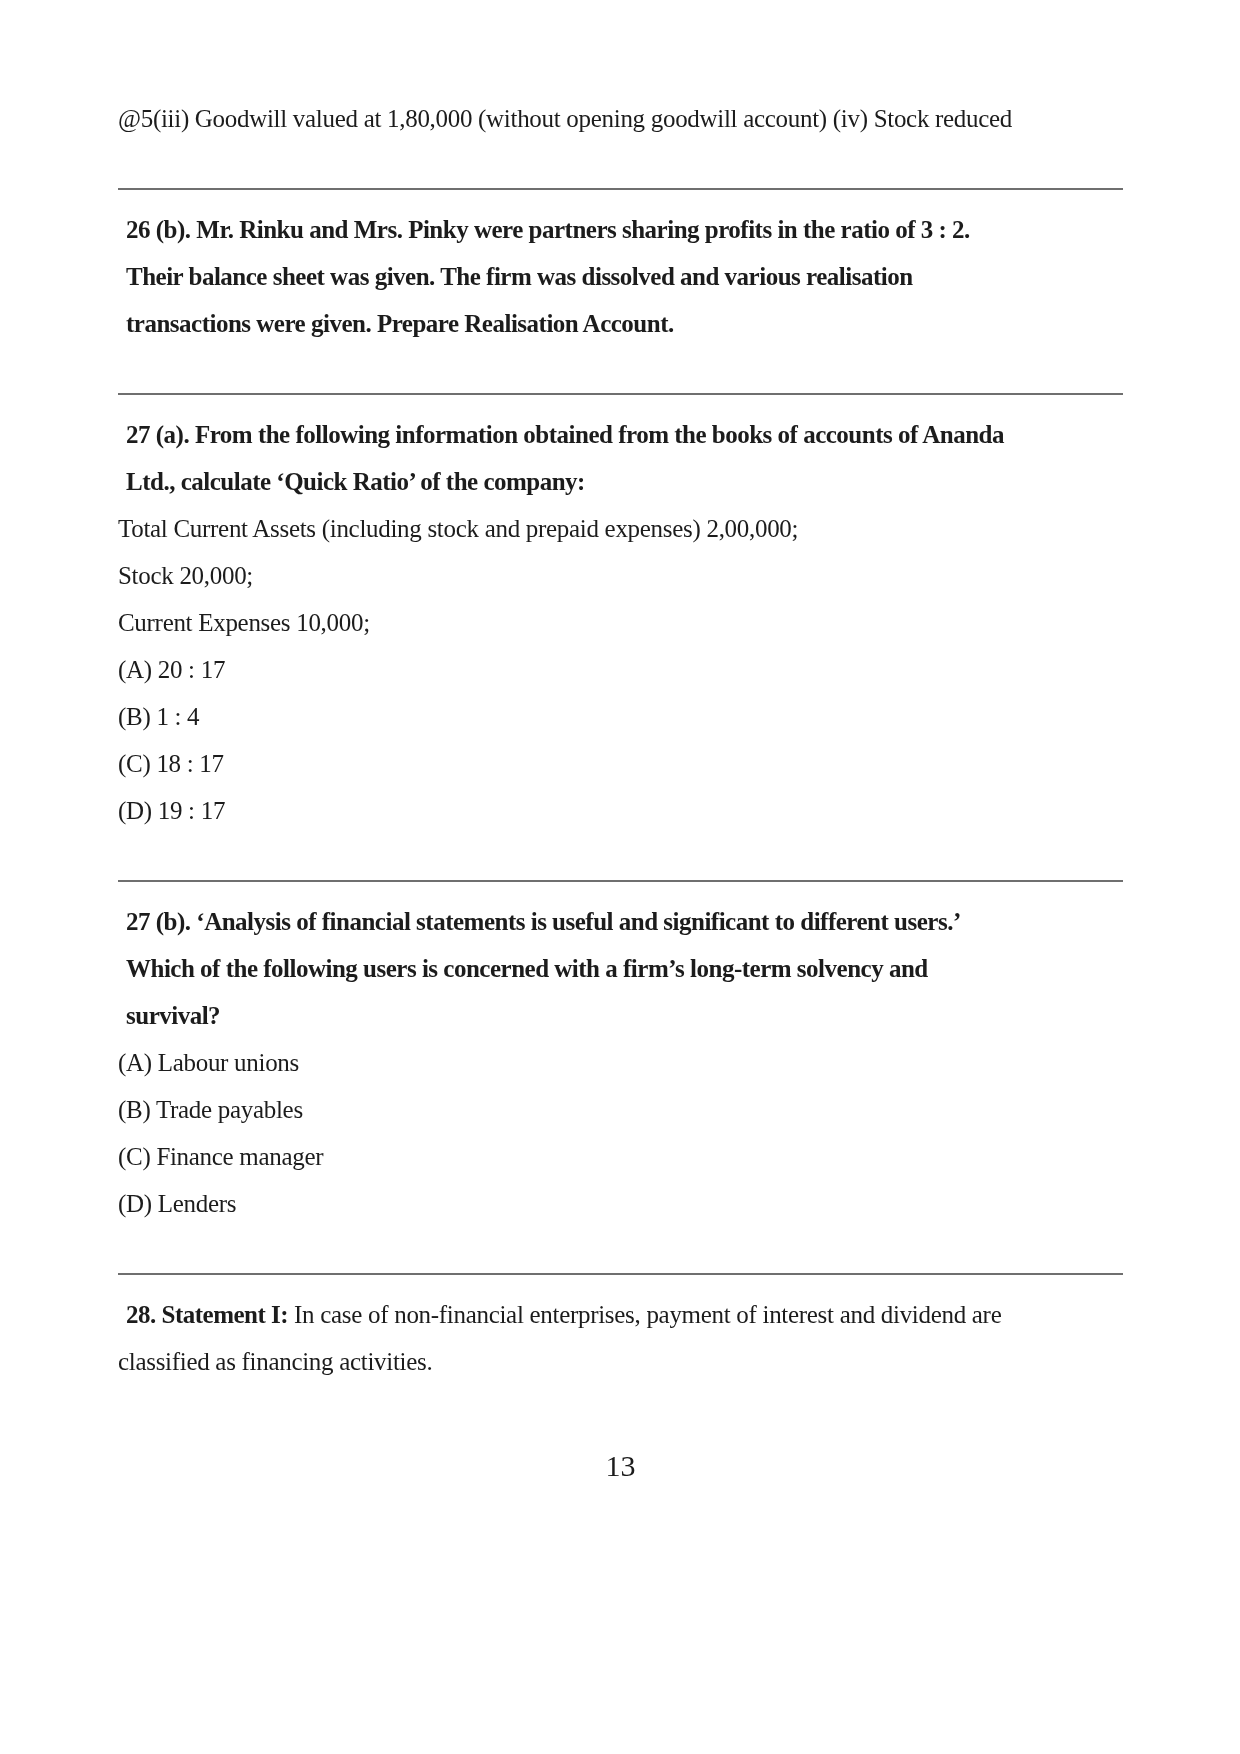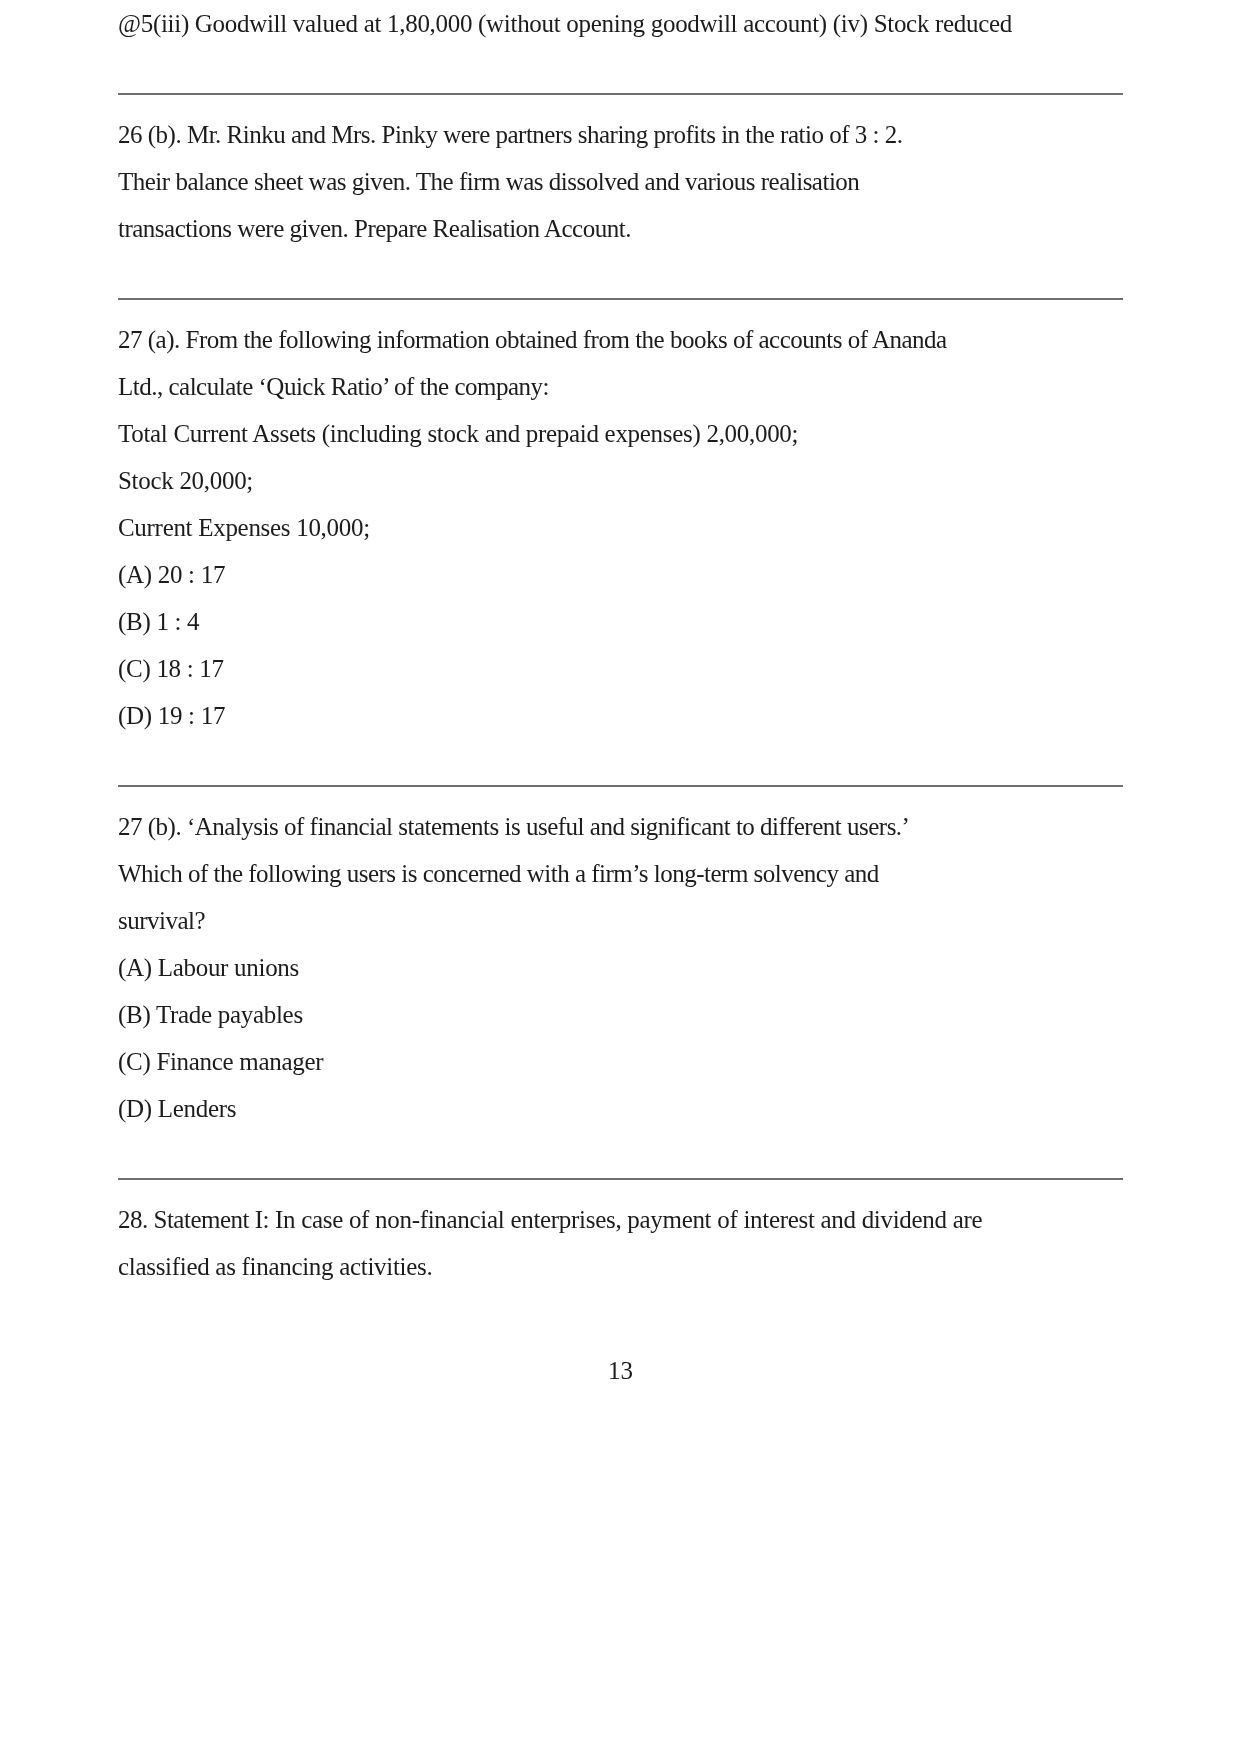--- a/index.html
+++ b/index.html
@@ -9,40 +9,42 @@
   body {
     width: 1240px;
     height: 1754px;
     font-family: "Liberation Serif", "DejaVu Serif", serif;
     color: #1c1c1c;
     overflow: hidden;
   }
   .page {
     width: 1005px;
     margin-left: 118px;
+    padding-top: 95px;
   }
   .line {
     font-size: 25px;
     line-height: 47px;
     letter-spacing: -0.3px;
     white-space: nowrap;
   }
   .bold {
-    font-weight: normal;
+    font-weight: bold;
     letter-spacing: -0.5px;
+    margin-left: 8px;
   }
   .divider {
     border: none;
     height: 2px;
     background: #6f6f6f;
     width: 100%;
     margin: 46px 0 16px 0;
   }
   .page-number {
-    font-size: 25px;
+    font-size: 30px;
     line-height: 47px;
     text-align: center;
     margin-top: 57px;
   }
 </style>
 </head>
 <body>
 
 <div class="page">
 

